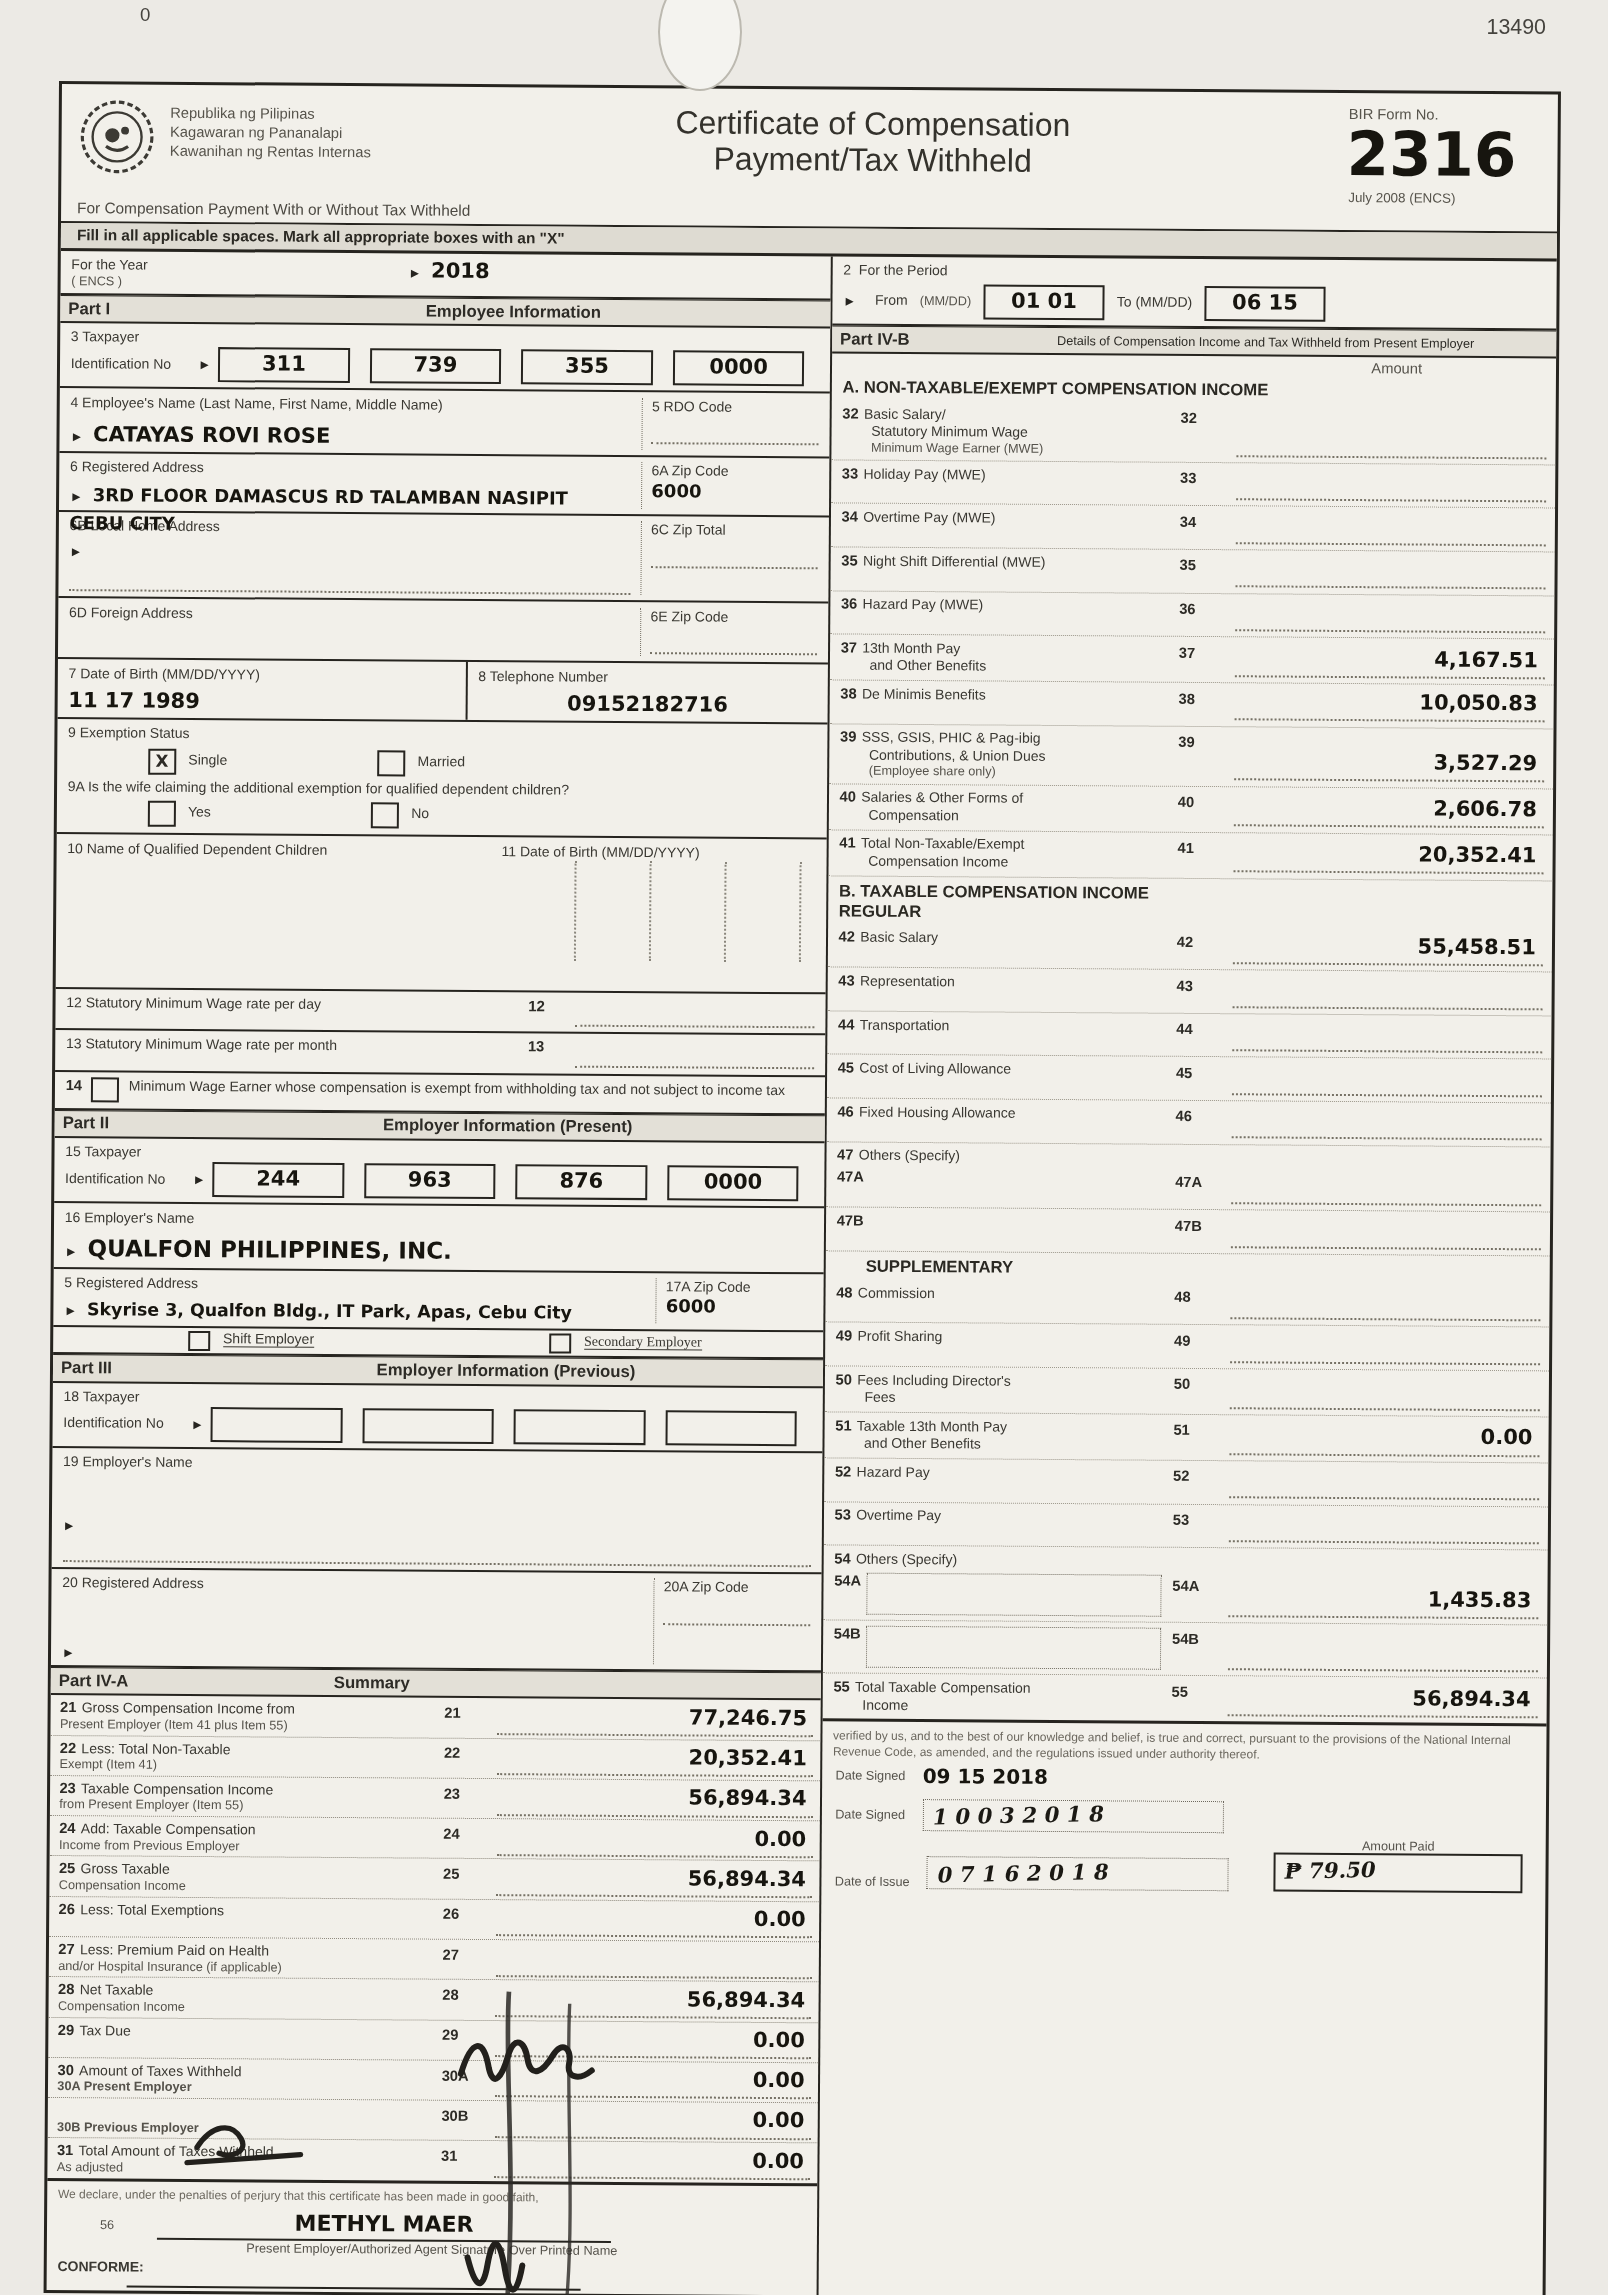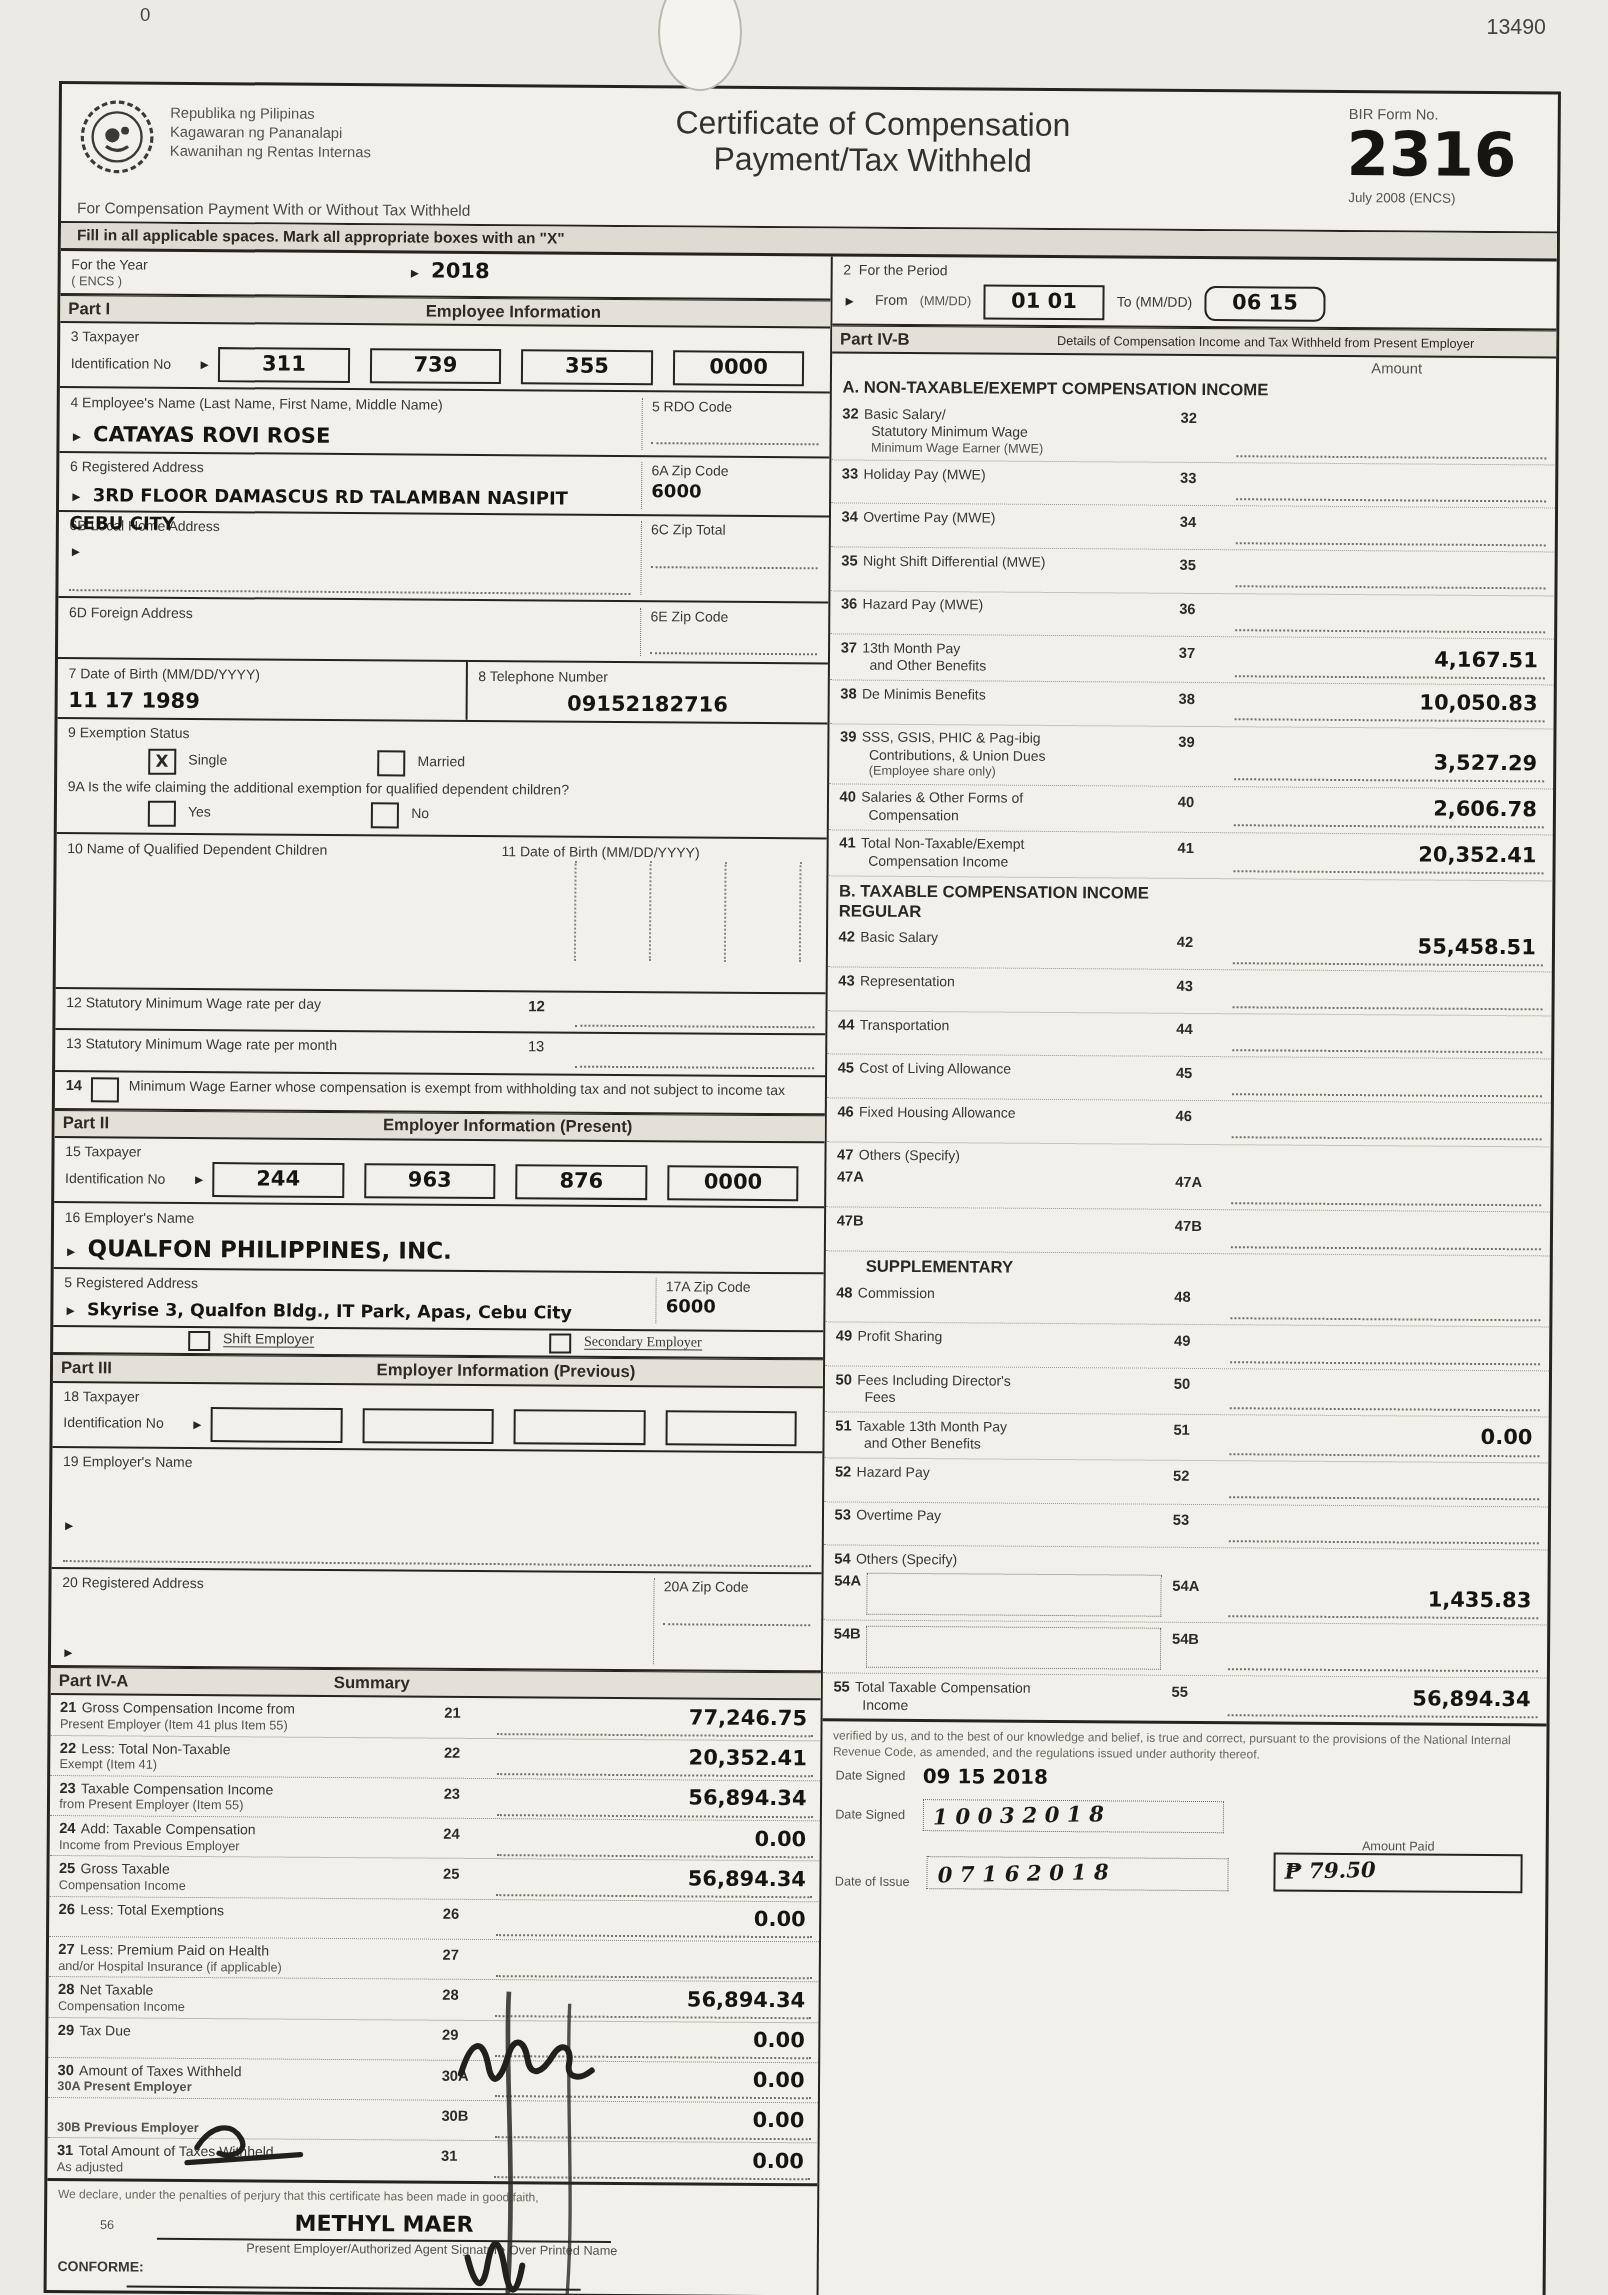--- a/index.html
+++ b/index.html
@@ -244,21 +244,21 @@
         <div class="row flex">
           <div class="grow lab">12  Statutory Minimum Wage rate per day</div>
           <div class="sb" style="font-weight:bold;font-size:15px;width:47px;">12</div>
           <div style="width:32%;">
               <div class="dotline"></div>
             </div>
         </div>
 
         <div class="row flex">
           <div class="grow lab">13  Statutory Minimum Wage rate per month</div>
-          <div style="font-weight:normal;font-size:14.7px;width:47px;">13</div>
+          <div style="font-weight:bold;font-size:14.7px;width:47px;">13</div>
           <div style="width:32%;">
               <div class="dotline"></div>
             </div>
         </div>
 
         <div class="row flex" style="align-items:flex-start;">
           <span style="font-weight:bold;font-size:14.7px;margin-right:9.4px;">14</span>
           <span class="cb"></span>
           <span class="lab grow">Minimum Wage Earner whose compensation is exempt from withholding tax and not subject to income tax</span>
         </div>
@@ -468,21 +468,21 @@
       <div class="rcol">
 
         <div class="row">
           <span class="lab"><span>2</span>&nbsp;&nbsp;<span>For the Period</span></span>
           <div class="flex" style="align-items:center;gap:12px;margin-top:4px;">
             <span class="arrow">►</span>
             <span class="lab">From</span>
             <span class="lab2">(MM/DD)</span>
             <span class="tinbox filled" style="min-width:107px;">01   01</span>
             <span class="lab">To  (MM/DD)</span>
-            <span class="tinbox filled" style="min-width:107px;border-radius:11px;">06   15</span>
+            <span class="tinbox filled" style="min-width:107px;">06   15</span>
           </div>
         </div>
 
         <div class="bar">
           <div class="pno" style="width:127px;">Part IV-B</div>
           <div class="pt" style="font-size:12.7px;font-weight:normal;align-self:center;">Details of Compensation Income and Tax Withheld from Present Employer</div>
         </div>
 
         <div class="amthead">Amount</div>
         <div class="sechead">A.   NON-TAXABLE/EXEMPT COMPENSATION INCOME</div>

